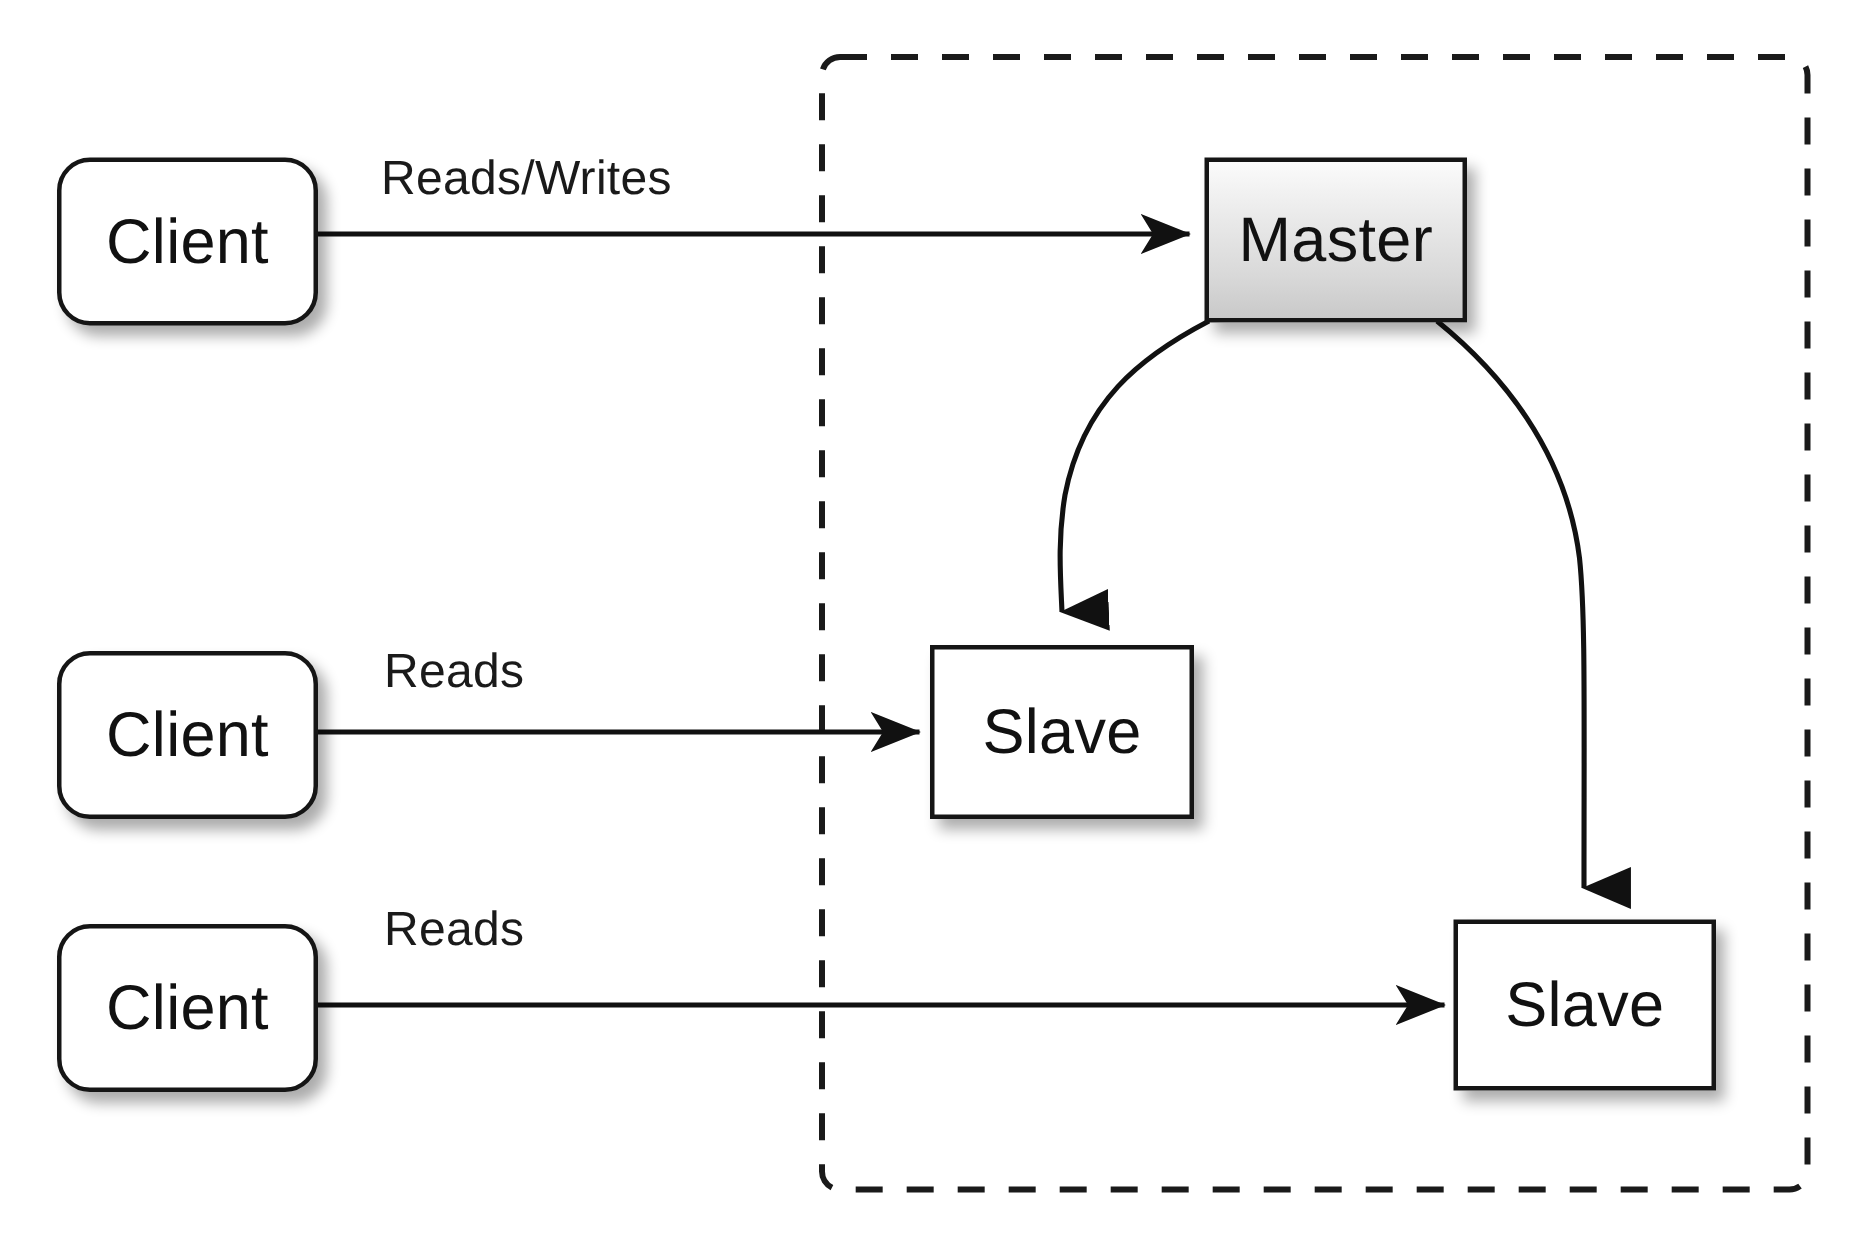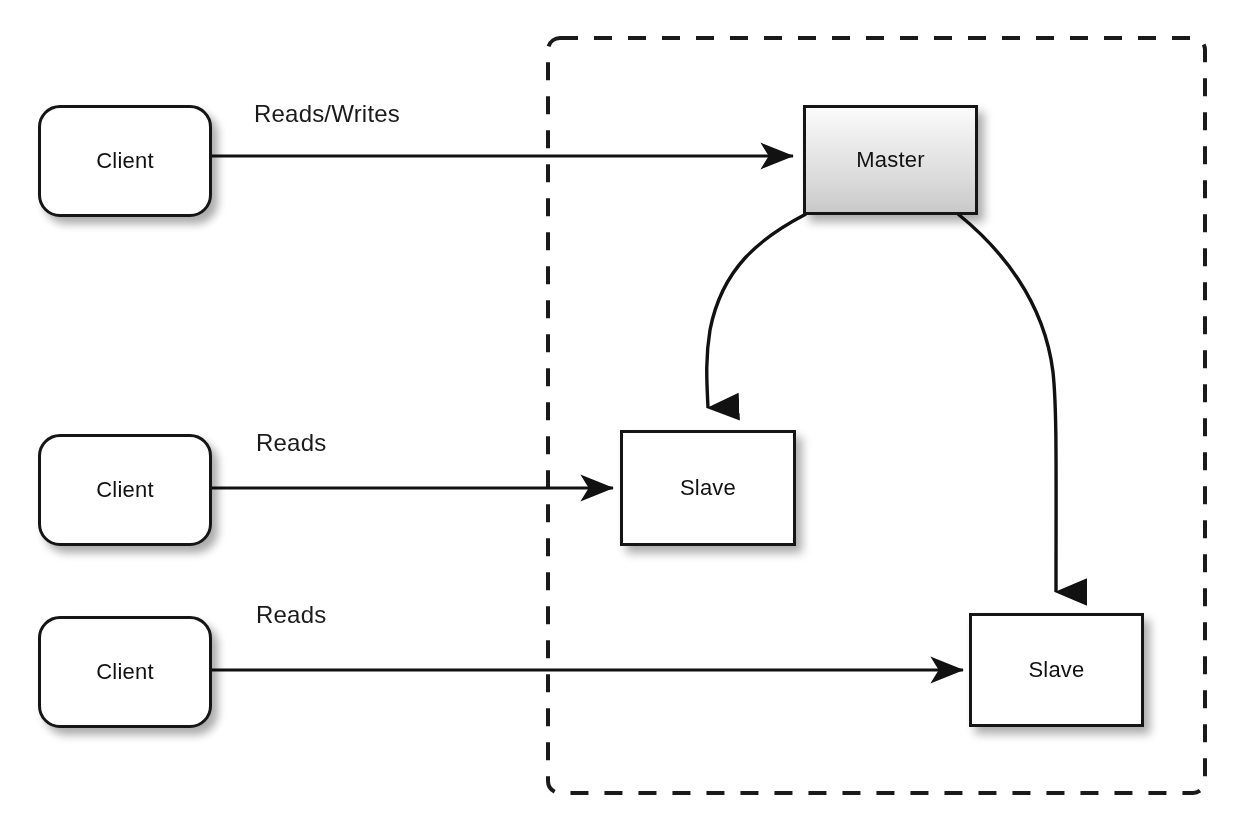--- a/index.html
+++ b/index.html
@@ -24,21 +24,21 @@
     width: 1246px;
     height: 839px;
   }
   .node {
     position: absolute;
     box-sizing: border-box;
     display: flex;
     align-items: center;
     justify-content: center;
     color: #111111;
-    font-size: 22px;
+    font-size: 42px;
     letter-spacing: 0.2px;
   }
   .client-node {
     background: #ffffff;
     border: 3px solid #151515;
     border-radius: 22px;
     box-shadow: 6px 7px 9px rgba(0,0,0,0.33);
   }
   .slave-node {
     background: #ffffff;
@@ -46,21 +46,21 @@
     box-shadow: 6px 7px 9px rgba(0,0,0,0.33);
   }
   .master-node {
     background: linear-gradient(to bottom, #fbfbfb 0%, #f2f2f2 18%, #d9d9d9 72%, #c9c9c9 100%);
     border: 3px solid #151515;
     box-shadow: 6px 7px 9px rgba(0,0,0,0.33);
   }
   .edge-label {
     position: absolute;
     color: #1a1a1a;
-    font-size: 24px;
+    font-size: 32px;
     white-space: nowrap;
     letter-spacing: 0.2px;
   }
 </style>
 </head>
 <body>
 
 <div id="canvas">
 
   <svg class="layer" viewBox="0 0 1246 839">

